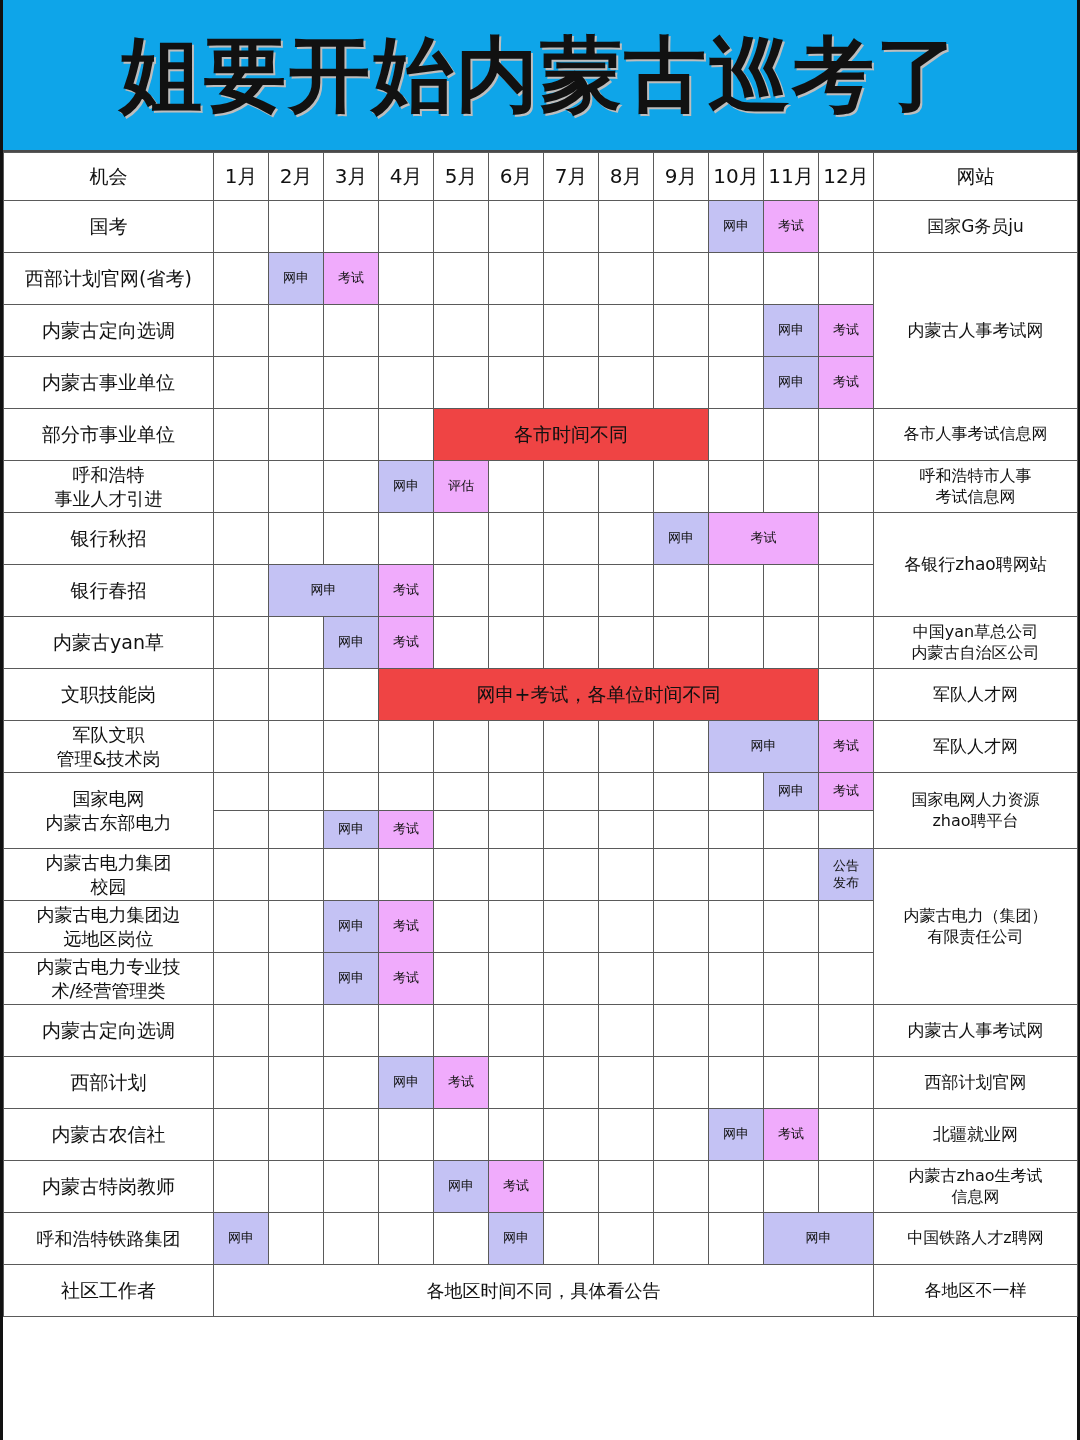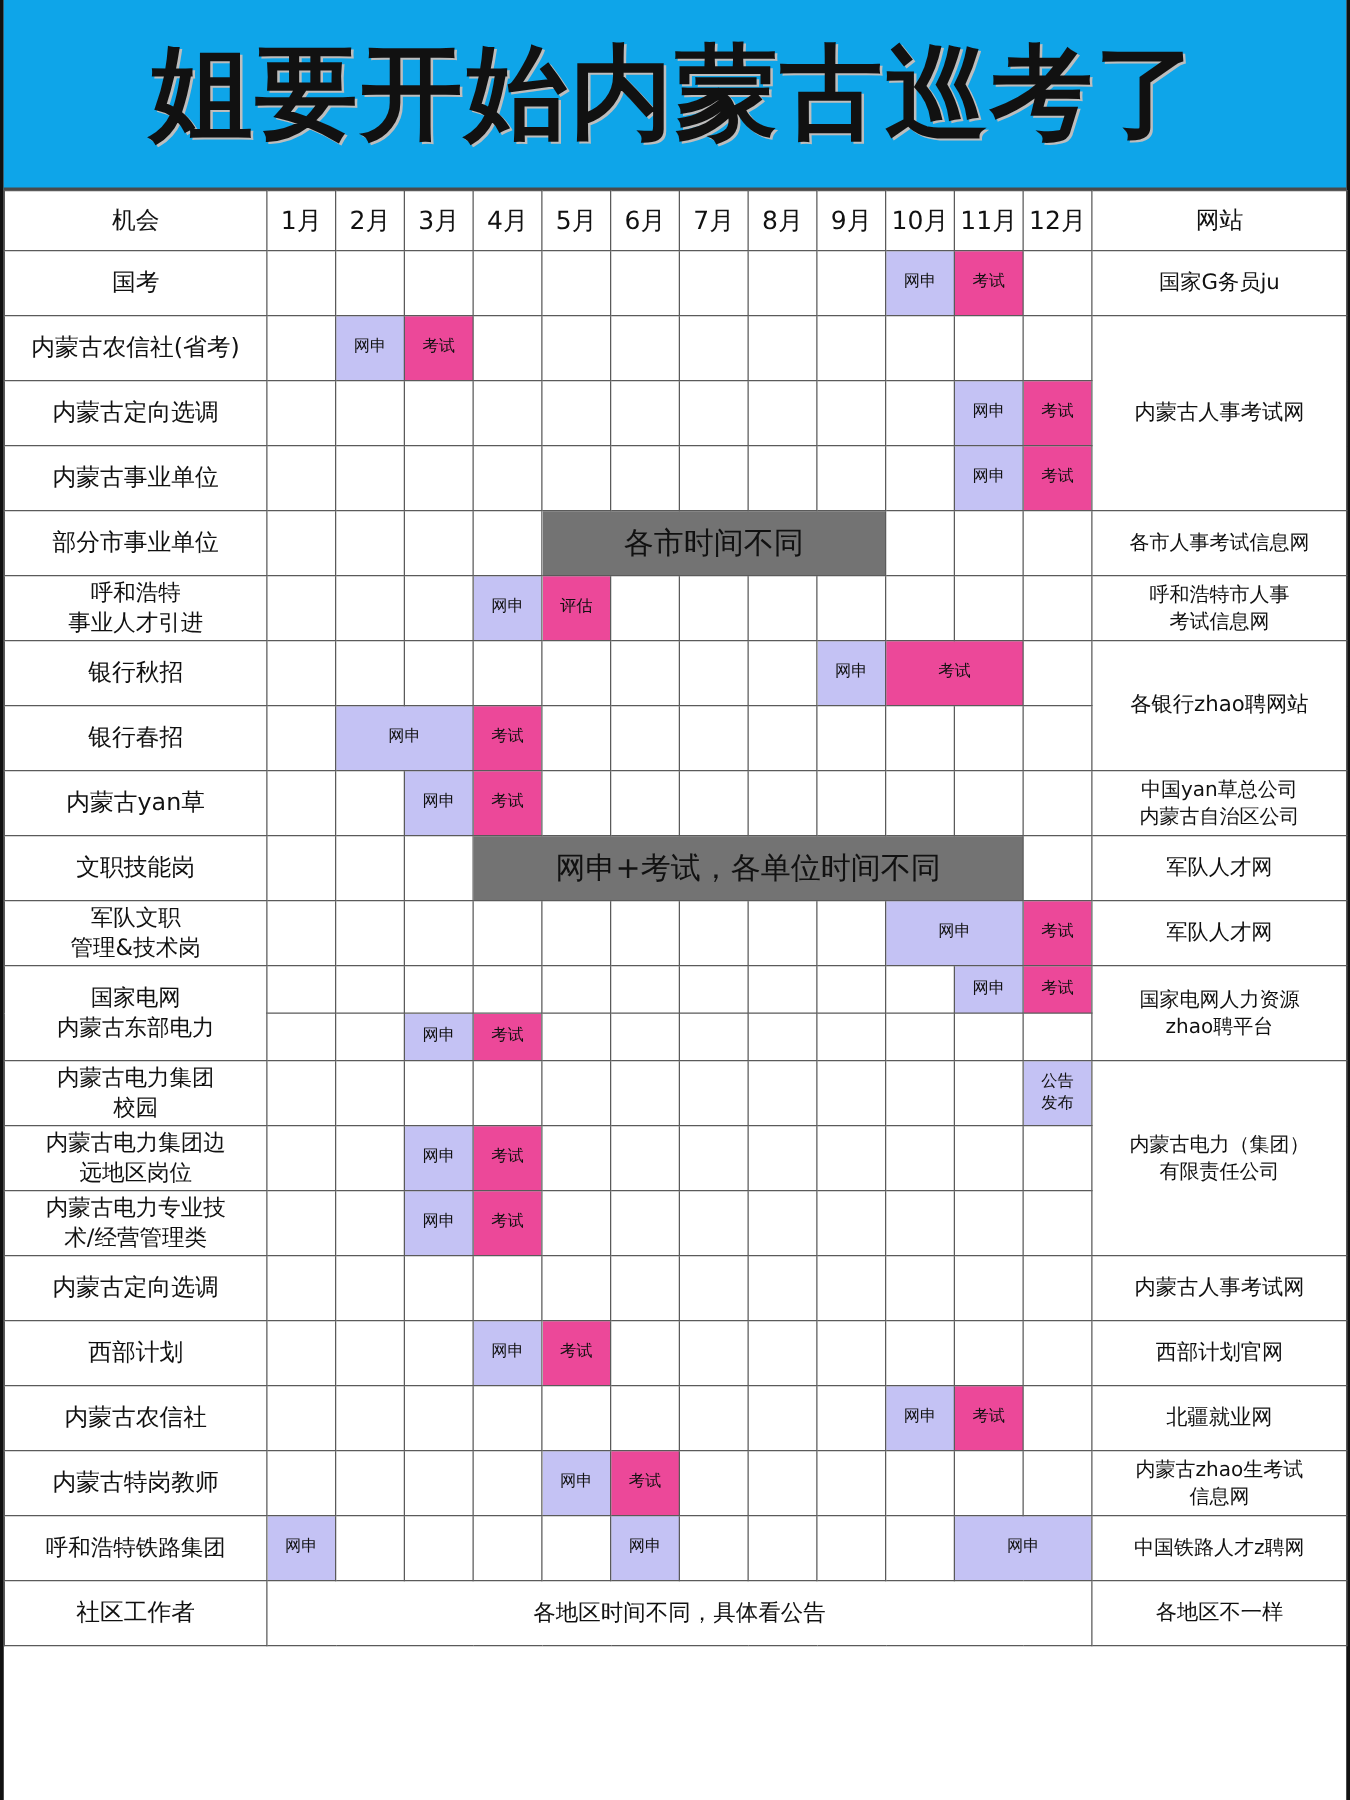--- a/index.html
+++ b/index.html
@@ -50,22 +50,22 @@
   th.hdr-name,th.hdr-site{font-size:19px;}
   th.hdr-mon{font-size:20px;}
 
   td.name{font-size:19px;padding:2px 4px;}
   td.name.sm{font-size:18px;}
   td.site{font-size:17px;padding:2px 4px;}
   td.site.sm{font-size:16px;}
 
   td.cell{font-size:13px;}
   td.light{background:#c4c2f4;margin-top:12px;}
-  td.dark{background:#ec4899;margin-top:20px;}
-  td.span-light{background:#737373;font-size:24px;}
+  td.dark{background:#f0abfc;margin-top:20px;}
+  td.span-light{background:#ef4444;font-size:19px;}
   td.blank{background:#ffffff;}
   td.plain-span{font-size:18px;}
 
   tr.r-h{height:48px;}
   tr.r1{height:52px;}
   tr.r2{height:52px;}
   tr.sub{height:38px;}
 </style>
 </head>
 <body>
@@ -124,21 +124,21 @@
         <td class="cell blank"></td>
         <td class="cell blank"></td>
         <td class="cell blank"></td>
         <td class="cell light">网申</td>
         <td class="cell dark">考试</td>
         <td class="cell blank"></td>
         <td class="site">国家G务员ju</td>
       </tr>
 
       <tr class="r1">
-        <td class="name">内蒙古农信社(省考)</td>
+        <td class="name">西部计划官网(省考)</td>
         <td class="cell blank"></td>
         <td class="cell light">网申</td>
         <td class="cell dark">考试</td>
         <td class="cell blank"></td>
         <td class="cell blank"></td>
         <td class="cell blank"></td>
         <td class="cell blank"></td>
         <td class="cell blank"></td>
         <td class="cell blank"></td>
         <td class="cell blank"></td>

